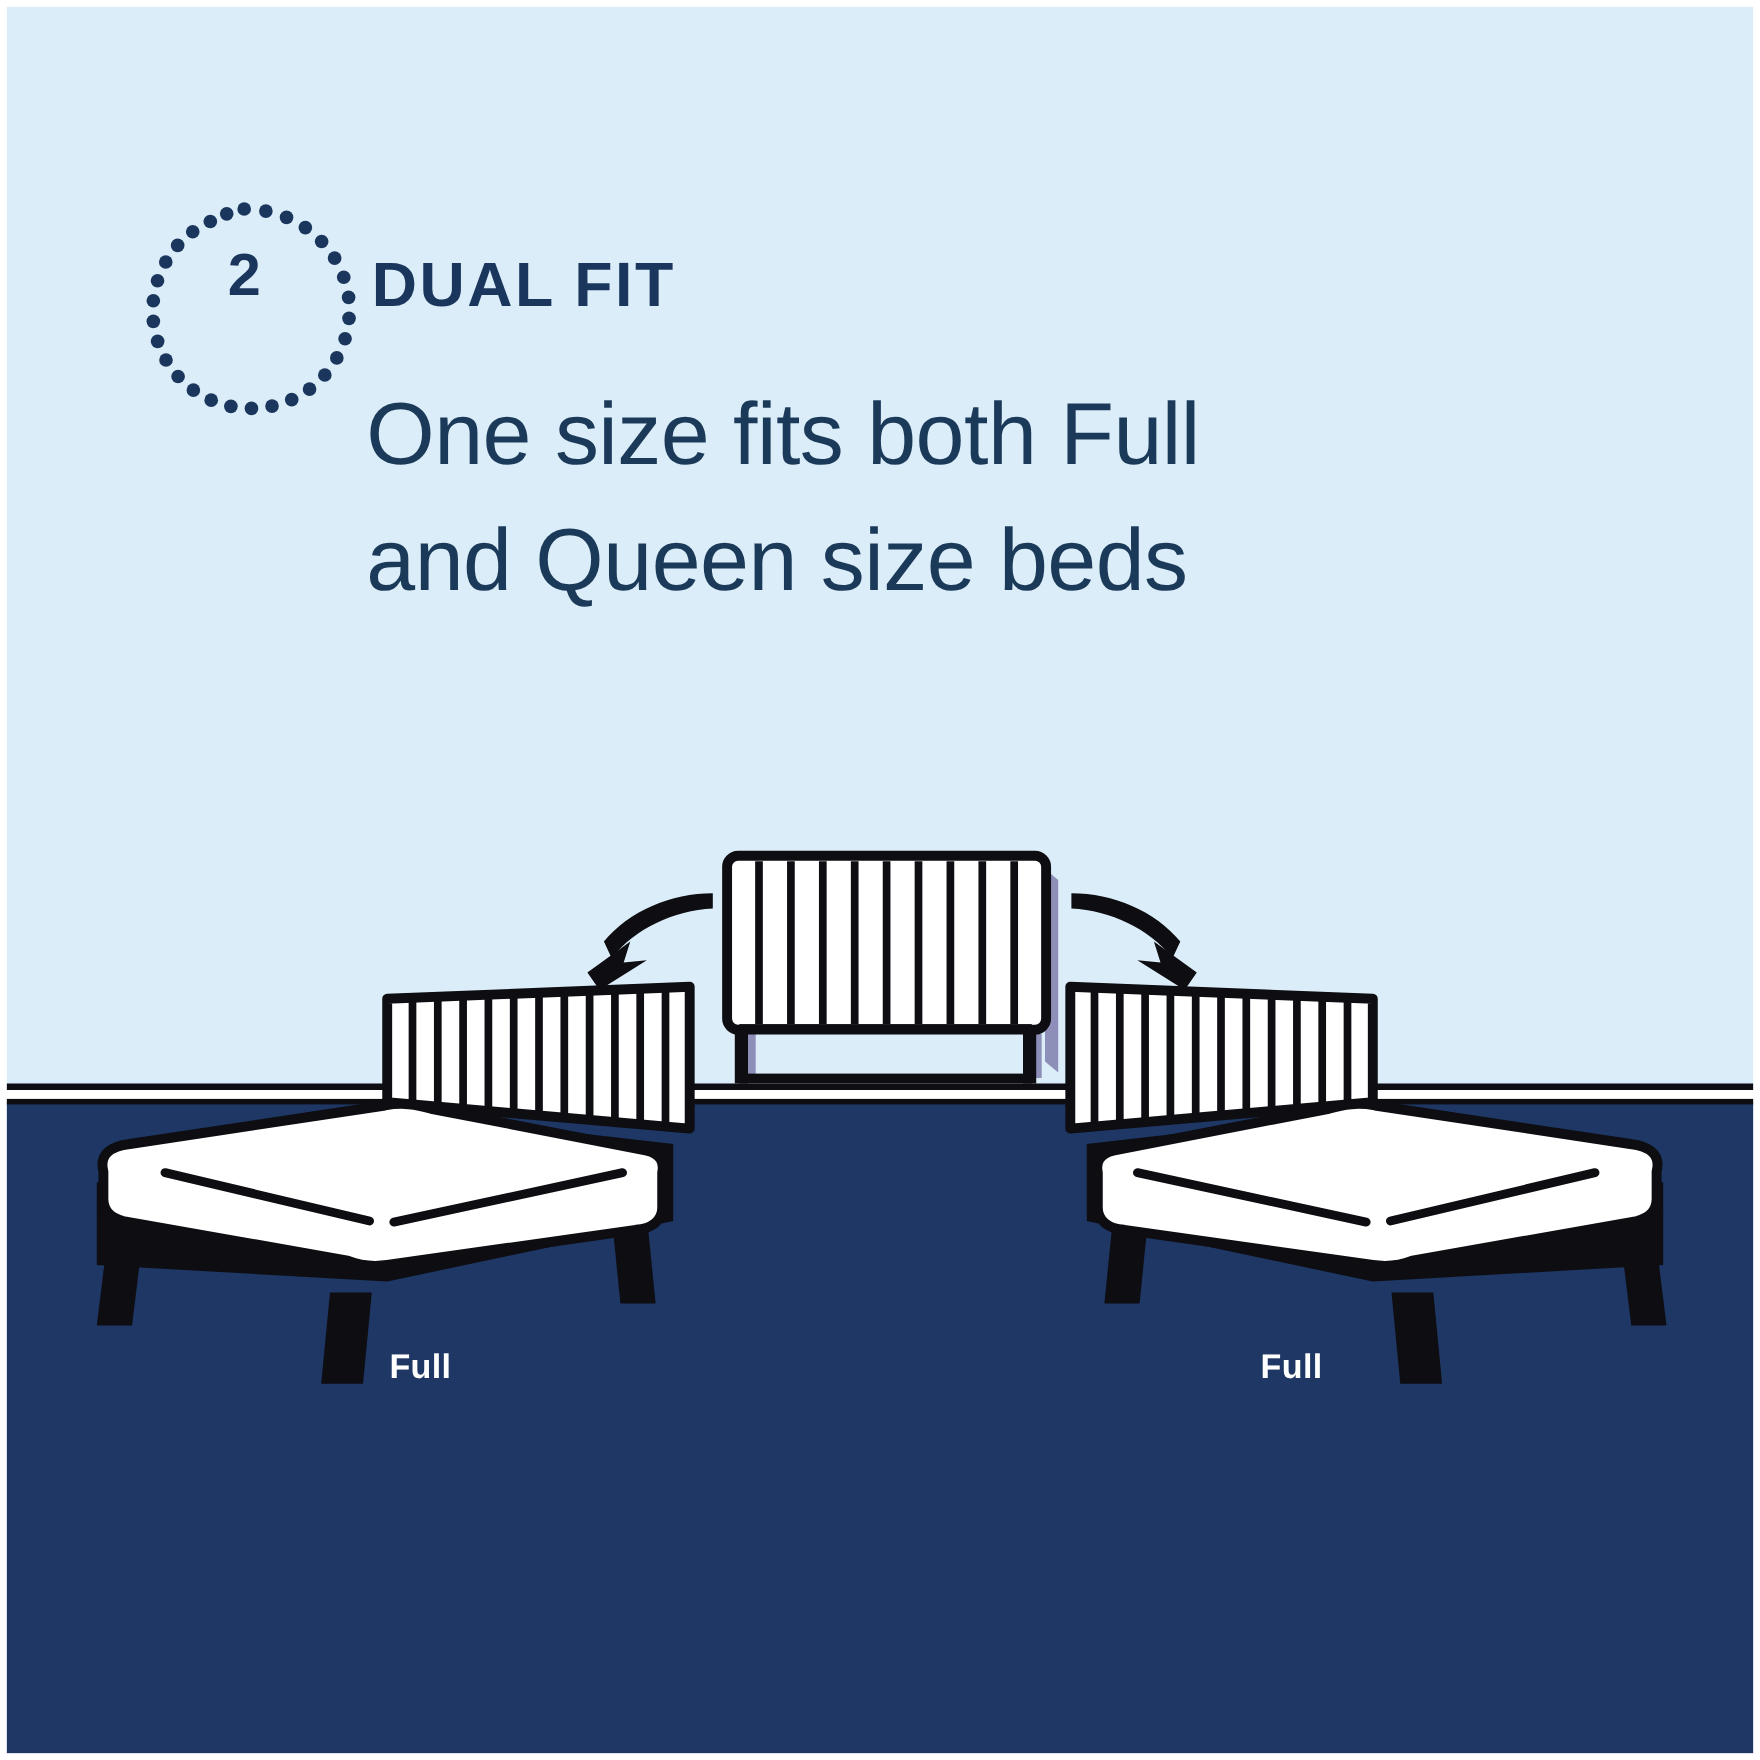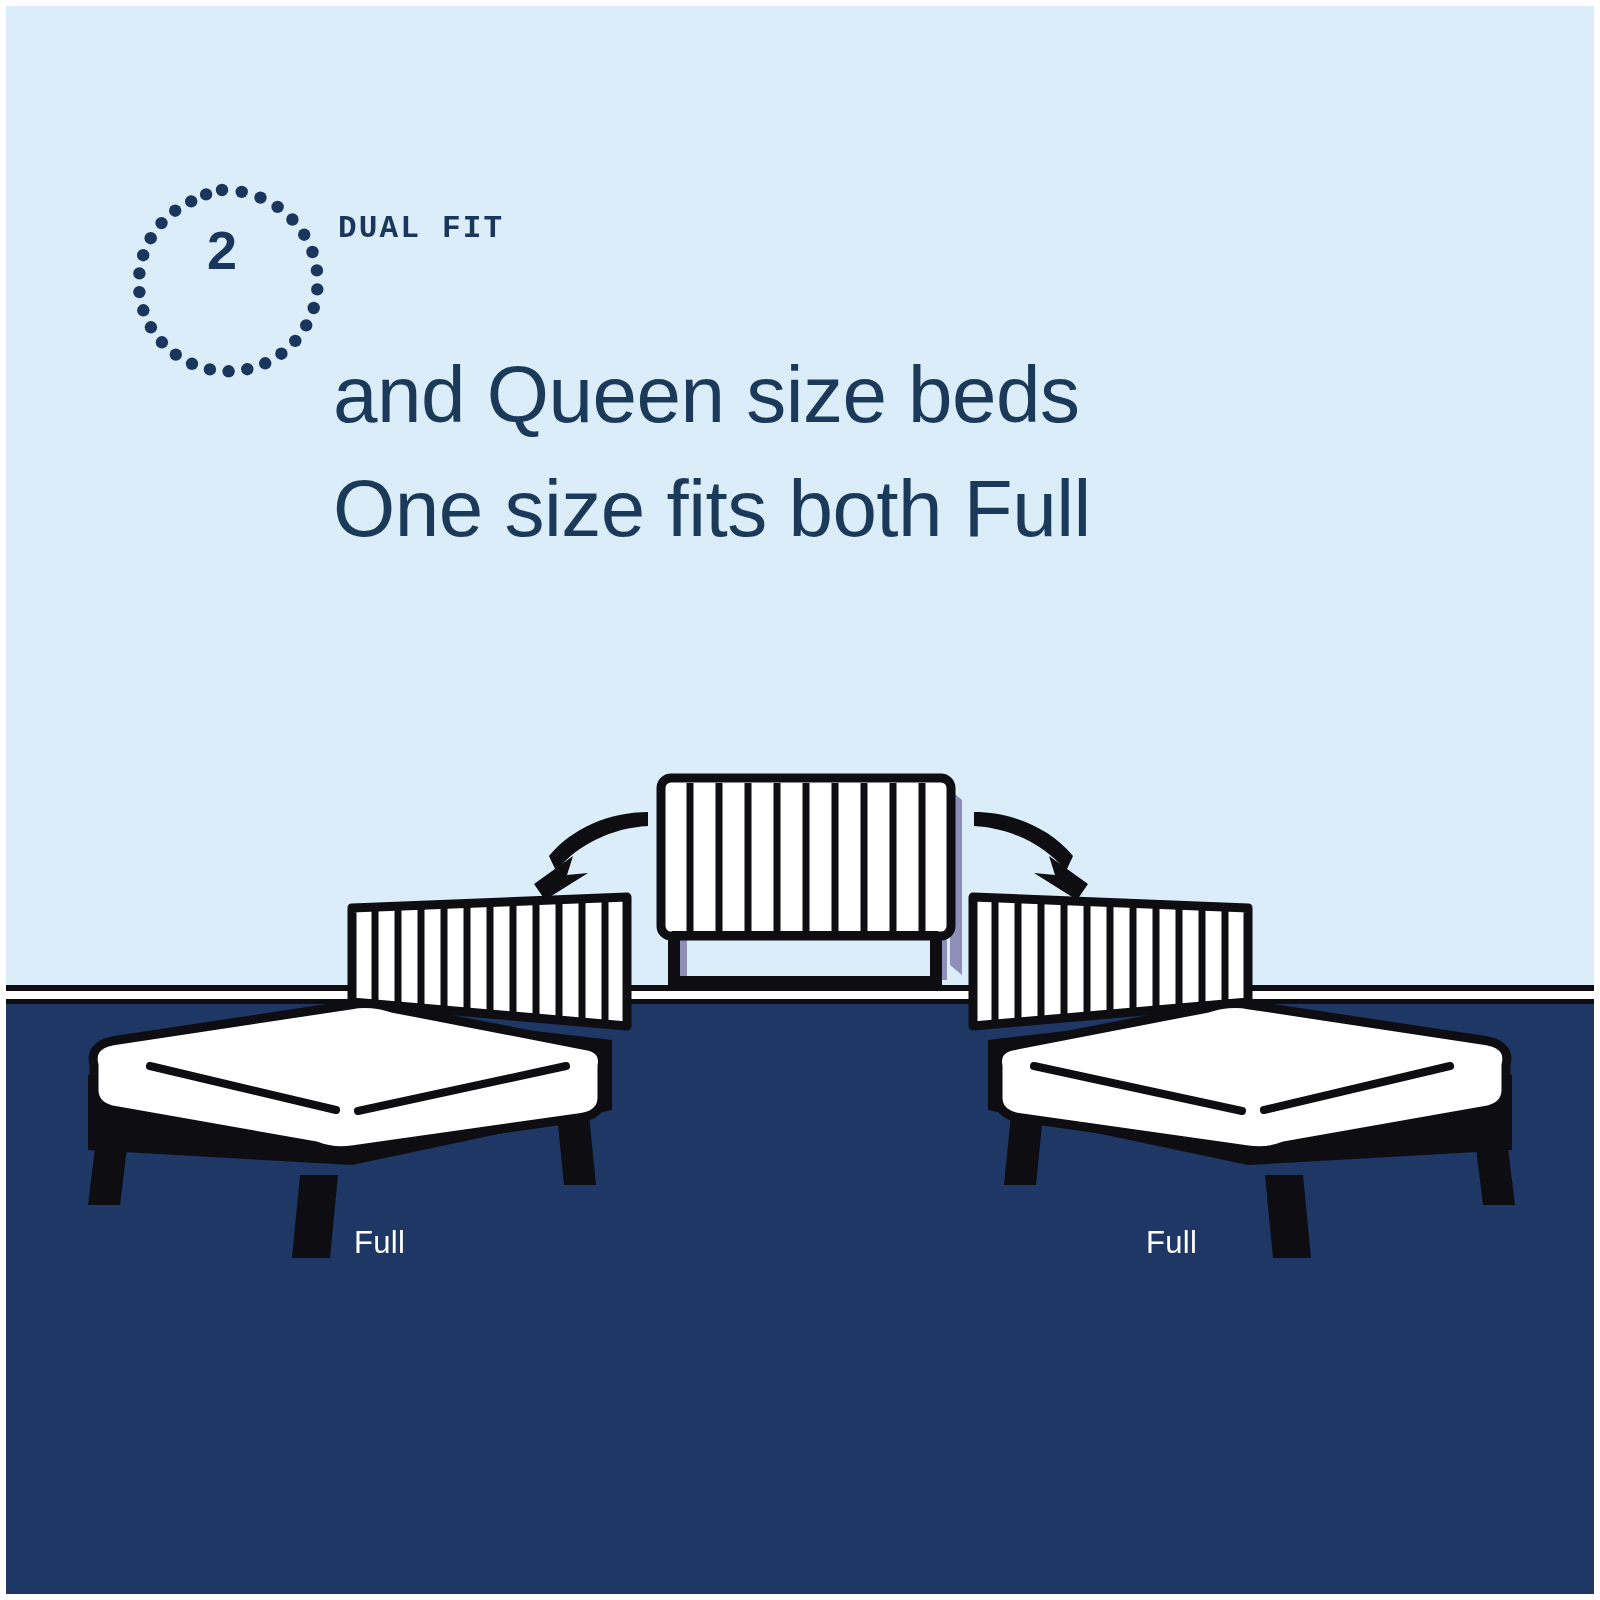--- a/index.html
+++ b/index.html
@@ -41,44 +41,43 @@
     justify-content: center;
     font-size: 54px;
     font-weight: 700;
     color: #1b365d;
     letter-spacing: 0px;
     line-height: 1;
   }
   .kicker {
     position: absolute;
     left: 338px;
-    top: 211px;
-    font-size: 31px;
+    top: 226px;
+    font-size: 57px;
     font-weight: 700;
     letter-spacing: 2.2px;
     color: #1b365d;
     white-space: nowrap;
-    font-family: Liberation Mono, monospace;
   }
   .headline {
     position: absolute;
     left: 333px;
     top: 338px;
     width: 1040px;
     font-size: 80px;
     font-weight: 300;
     line-height: 1.42;
     color: #1b3a59;
     letter-spacing: -0.5px;
   }
   .bed-label {
     position: absolute;
     color: #ffffff;
     font-size: 31px;
-    font-weight: 400;
+    font-weight: 700;
     letter-spacing: 0.3px;
     white-space: nowrap;
   }
   #label-full  { left: 354px;  top: 1225px; }
   #label-queen { left: 1146px; top: 1225px; }
 </style>
 </head>
 <body>
 
 <div id="stage">
@@ -287,20 +286,20 @@
     </g>
   </svg>
 
   <div class="badge-wrap">
     <div class="badge-num">2</div>
   </div>
 
   <div class="kicker">DUAL FIT</div>
 
   <div class="headline">
+    <div>One size fits both Full</div>
     <div>and Queen size beds</div>
-    <div>One size fits both Full</div>
   </div>
 
   <div class="bed-label" id="label-full">Full</div>
   <div class="bed-label" id="label-queen">Full</div>
 
 </div>
 
 </body></html>

